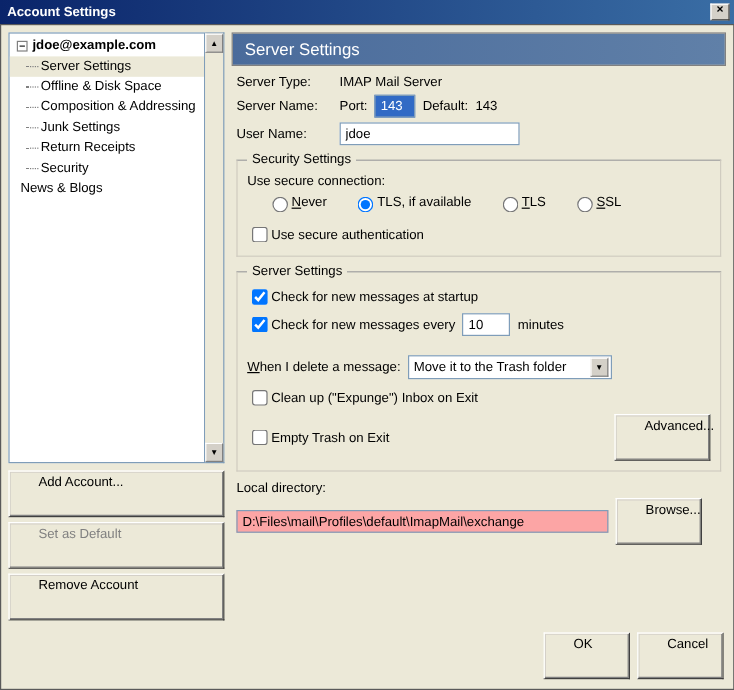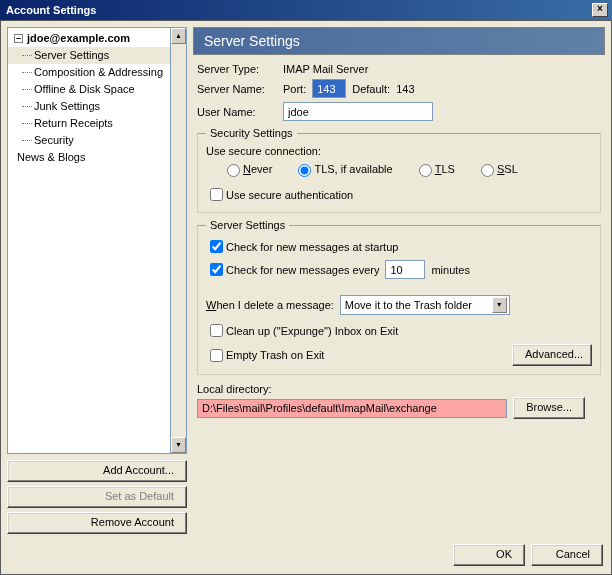--- a/index.html
+++ b/index.html
@@ -118,25 +118,25 @@
     line-height: 14px;
     cursor: pointer;
   }
   .left-buttons { margin-top: 6px; display: flex; flex-direction: column; gap: 4px; }
   .btn {
     background: #ece9d8;
     border: 1px solid #404040;
     border-top-color: #fff;
     border-left-color: #fff;
     box-shadow: inset -1px -1px 0 #808080, inset 1px 1px 0 #d4d0c8;
-    padding: 3px 12px;
-    text-align: right;
+    padding: 3px 24px;
+    text-align: left;
     cursor: pointer;
     font-size: 11px;
-    height: 22px;
+    height: 39px;
   }
   .btn.disabled { color: #808080; }
   .right-col {
     flex: 1;
     display: flex;
     flex-direction: column;
   }
   .panel-header {
     background: linear-gradient(to right, #4a6b9b, #6080a8);
     color: #fff;
@@ -218,24 +218,24 @@
       <div class="tree-wrap">
         <div class="tree">
           <div class="tree-item root">
             <span class="expander">–</span>
             <span>jdoe@example.com</span>
           </div>
           <div class="tree-item child selected">
               <span>Server Settings</span>
             </div>
           <div class="tree-item child">
+              <span>Offline &amp; Disk Space</span>
+            </div>
+          <div class="tree-item child">
               <span>Composition &amp; Addressing</span>
-            </div>
-          <div class="tree-item child">
-              <span>Offline &amp; Disk Space</span>
             </div>
           <div class="tree-item child">
               <span>Junk Settings</span>
             </div>
           <div class="tree-item child">
               <span>Return Receipts</span>
             </div>
           <div class="tree-item child">
               <span>Security</span>
             </div>

